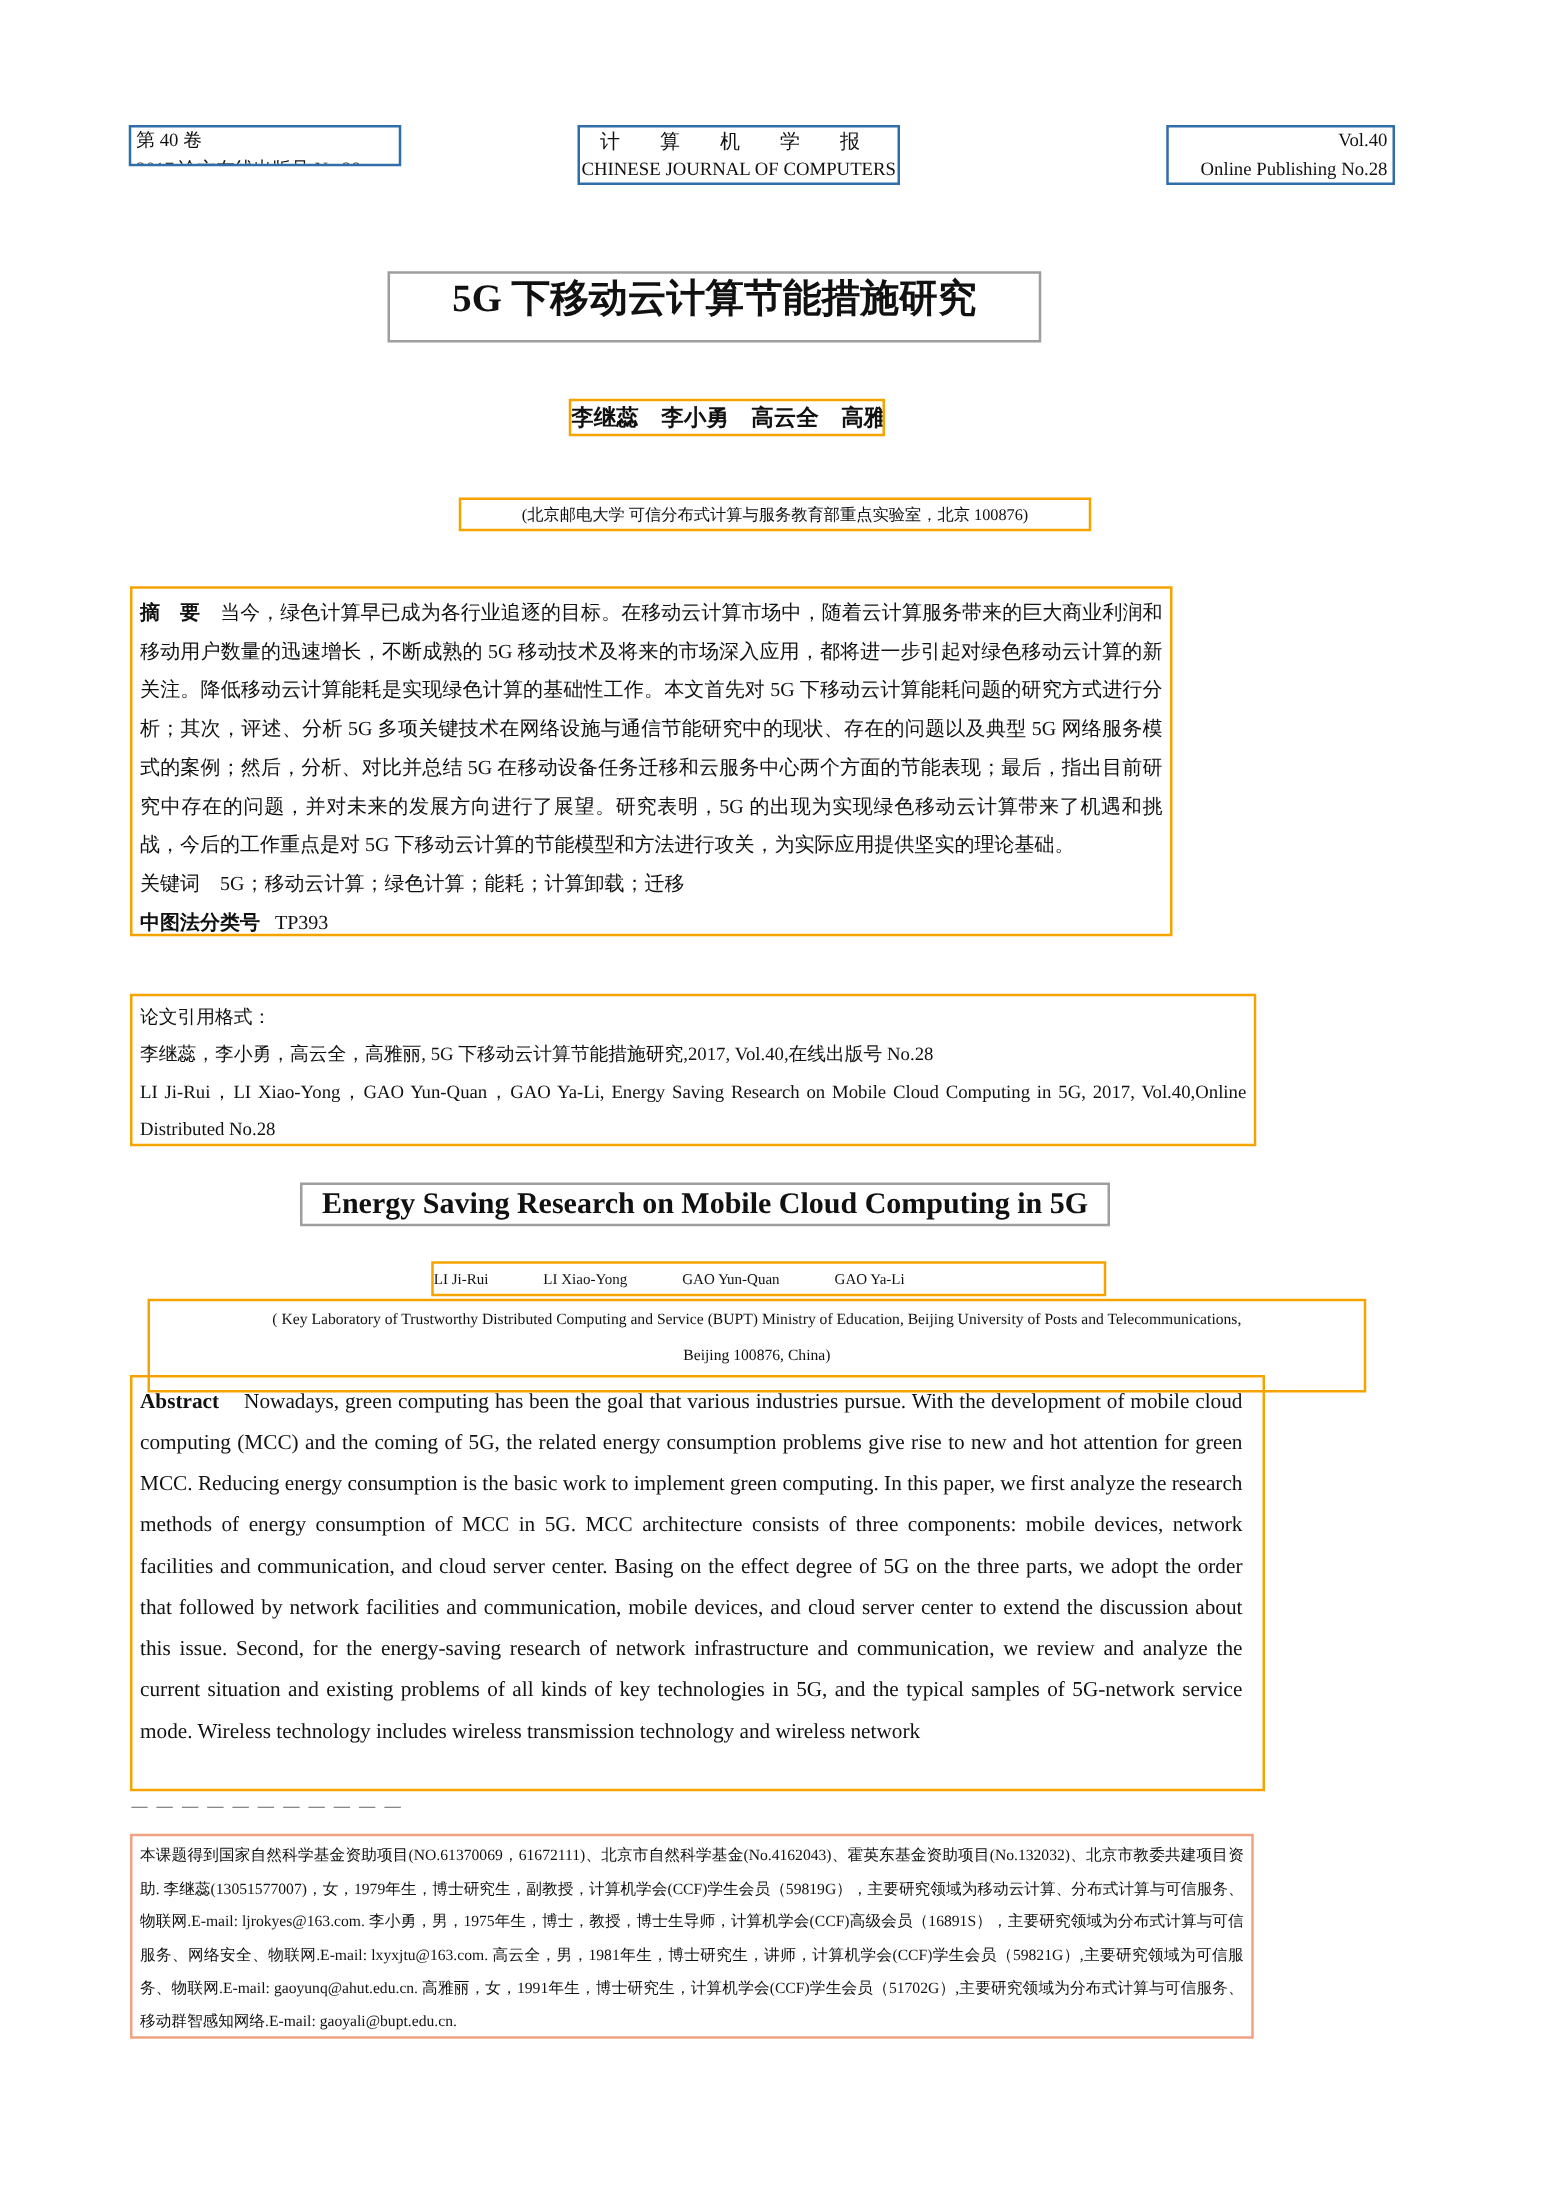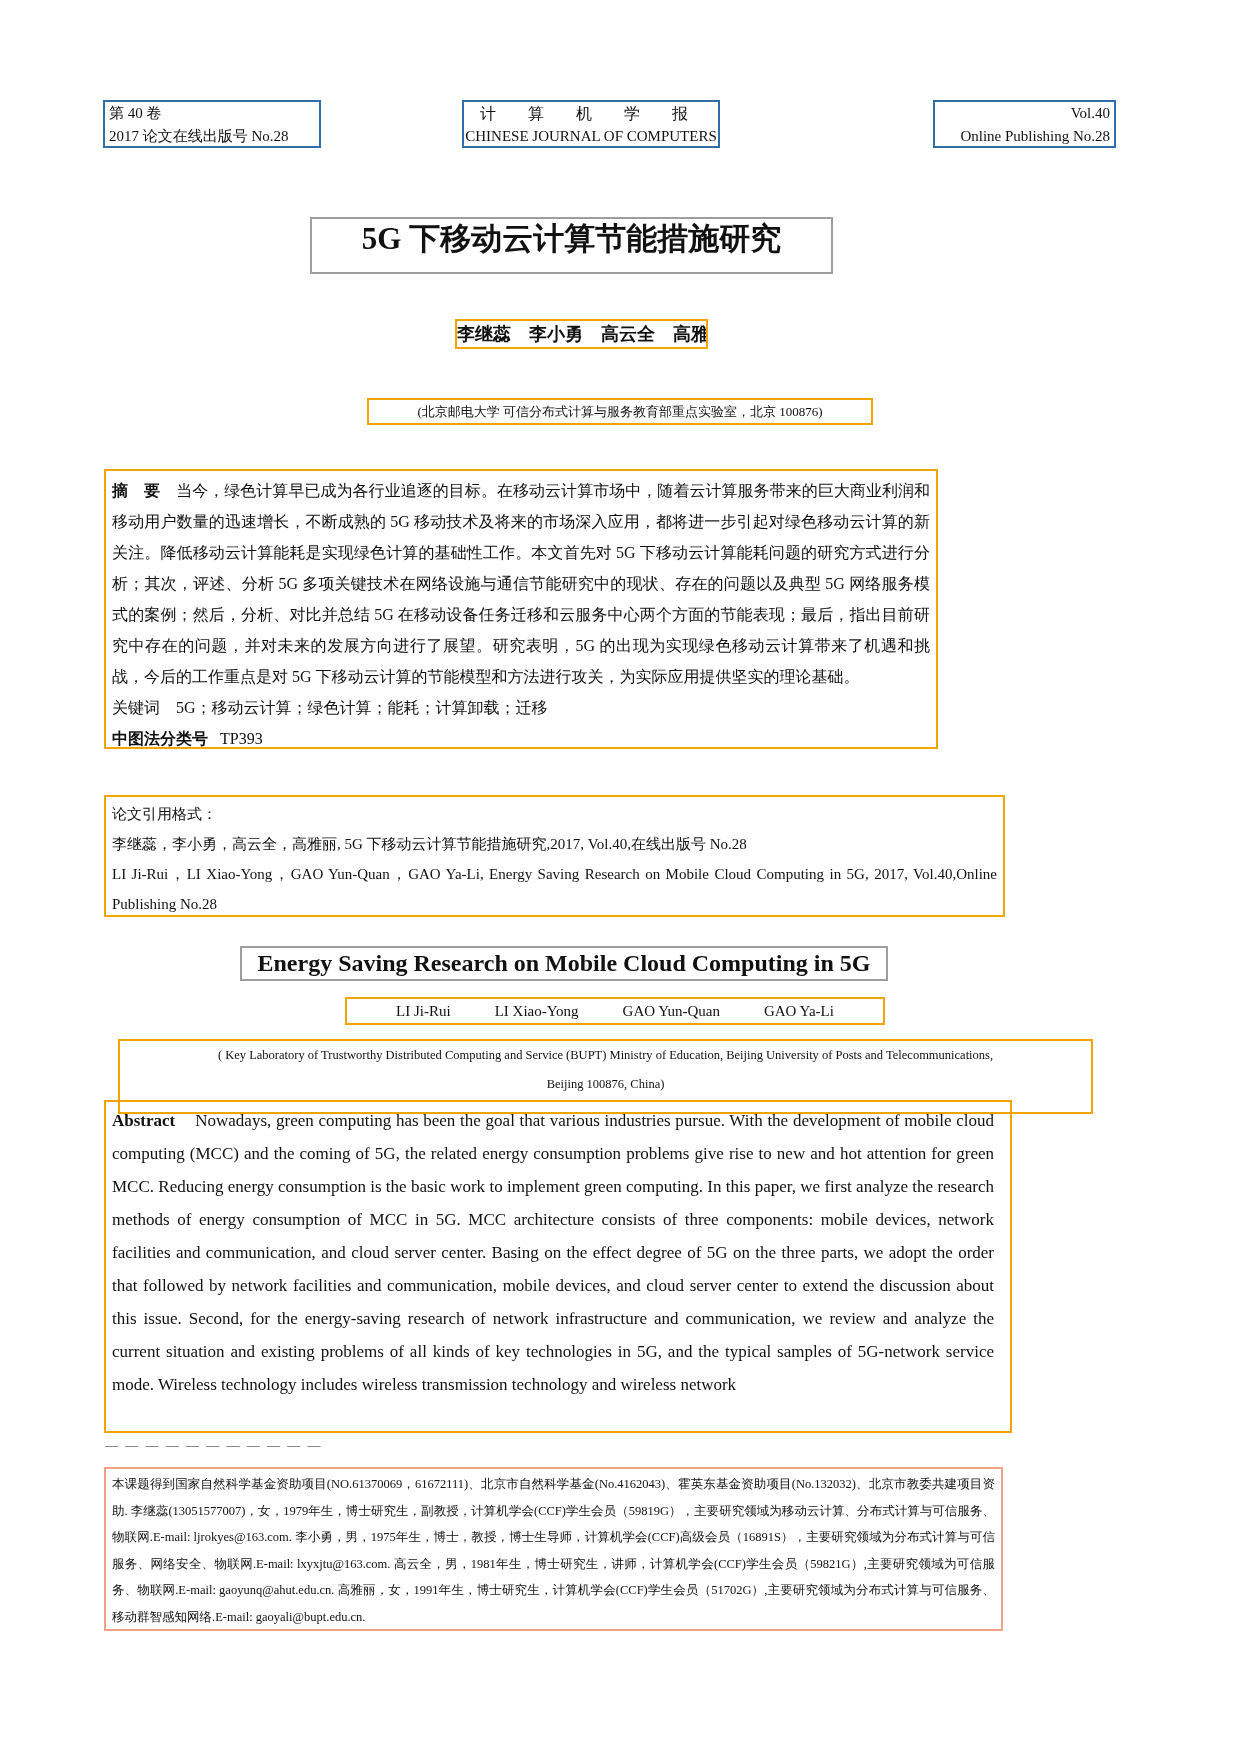--- a/index.html
+++ b/index.html
@@ -19,37 +19,37 @@
   .authors-cn{font-size:18px;font-weight:bold;text-align:center;line-height:27px;white-space:nowrap;}
   .affil-cn{font-size:13px;text-align:center;line-height:23px;white-space:nowrap;}
   .abstract-cn{font-size:16px;line-height:31px;text-align:justify;padding:4px 6px 0 6px;}
   .abstract-cn .lead{font-weight:bold;margin-right:16px;}
   .abstract-cn p{margin:0;}
   .kw-label{margin-right:16px;}
   .clc-label{font-weight:bold;margin-right:12px;}
   .citation{font-size:15px;line-height:30px;text-align:justify;padding:2px 6px 0 6px;}
   .citation p{margin:0;}
   .title-en{font-size:24px;font-weight:bold;text-align:center;line-height:31px;white-space:nowrap;}
-  .authors-en{font-size:15px;line-height:25px;display:flex;justify-content:center;gap:44px;white-space:nowrap;}
+  .authors-en{font-size:12px;line-height:25px;display:flex;gap:44px;white-space:nowrap;margin-top:12px;}
   .affil-en{font-size:12.5px;text-align:center;line-height:29px;}
   .affil-en p{margin:0;}
   .abstract-en{font-size:17px;line-height:33px;text-align:justify;padding:2px 16px 0 6px;}
   .abstract-en .lead{font-weight:bold;margin-right:20px;}
   .abstract-en p{margin:0;}
   .footnote-rule{position:absolute;left:105px;top:1437px;width:260px;
     font-size:13px;color:#444;letter-spacing:2px;white-space:nowrap;overflow:hidden;}
   .reference{font-size:12.5px;line-height:26.5px;text-align:justify;padding:2px 6px 0 6px;}
   .reference p{margin:0;}
 </style>
 </head>
 <body>
 
 <div class="page">
 
-  <div class="box b-header hdr-left" style="left:103px;top:100px;width:218px;height:48px;">
+  <div class="box b-header hdr-left" style="left:103px;top:100px;width:218px;height:33px;">
 
     <div class="hdr-line">第 40 卷</div>
     <div class="hdr-line">2017 论文在线出版号  No.28</div>
   </div>
 
   <div class="box b-header hdr-center" style="left:462px;top:100px;width:258px;height:48px;">
 
     <div class="hdr-line hdr-cjk">计 算 机 学 报</div>
     <div class="hdr-line">CHINESE JOURNAL OF COMPUTERS</div>
   </div>
@@ -79,21 +79,21 @@
 
     <p><span class="lead">摘　要</span><span>当今，绿色计算早已成为各行业追逐的目标。在移动云计算市场中，随着云计算服务带来的巨大商业利润和移动用户数量的迅速增长，不断成熟的 5G 移动技术及将来的市场深入应用，都将进一步引起对绿色移动云计算的新关注。降低移动云计算能耗是实现绿色计算的基础性工作。本文首先对 5G 下移动云计算能耗问题的研究方式进行分析；其次，评述、分析 5G 多项关键技术在网络设施与通信节能研究中的现状、存在的问题以及典型 5G 网络服务模式的案例；然后，分析、对比并总结 5G 在移动设备任务迁移和云服务中心两个方面的节能表现；最后，指出目前研究中存在的问题，并对未来的发展方向进行了展望。研究表明，5G 的出现为实现绿色移动云计算带来了机遇和挑战，今后的工作重点是对 5G 下移动云计算的节能模型和方法进行攻关，为实际应用提供坚实的理论基础。</span></p>
     <p><span class="kw-label">关键词</span><span>5G；移动云计算；绿色计算；能耗；计算卸载；迁移</span></p>
     <p><span class="clc-label">中图法分类号</span><span>TP393</span></p>
   </div>
 
   <div class="box b-text citation" style="left:104px;top:795px;width:901px;height:122px;">
 
     <p>论文引用格式：</p>
     <p>李继蕊，李小勇，高云全，高雅丽, 5G 下移动云计算节能措施研究,2017, Vol.40,在线出版号  No.28</p>
-    <p>LI Ji-Rui，LI Xiao-Yong，GAO Yun-Quan，GAO Ya-Li, Energy Saving Research on Mobile Cloud Computing in 5G, 2017, Vol.40,Online Publishing No.28</p>
+    <p>LI Ji-Rui，LI Xiao-Yong，GAO Yun-Quan，GAO Ya-Li, Energy Saving Research on Mobile Cloud Computing in 5G, 2017, Vol.40,Online Distributed No.28</p>
   </div>
 
   <div class="box b-title title-en" style="left:240px;top:946px;width:648px;height:35px;">
 
     <div>Energy Saving Research on Mobile Cloud Computing in 5G</div>
   </div>
 
   <div class="box b-text authors-en" style="left:345px;top:997px;width:540px;height:28px;">
 
     <span>LI Ji-Rui</span>

